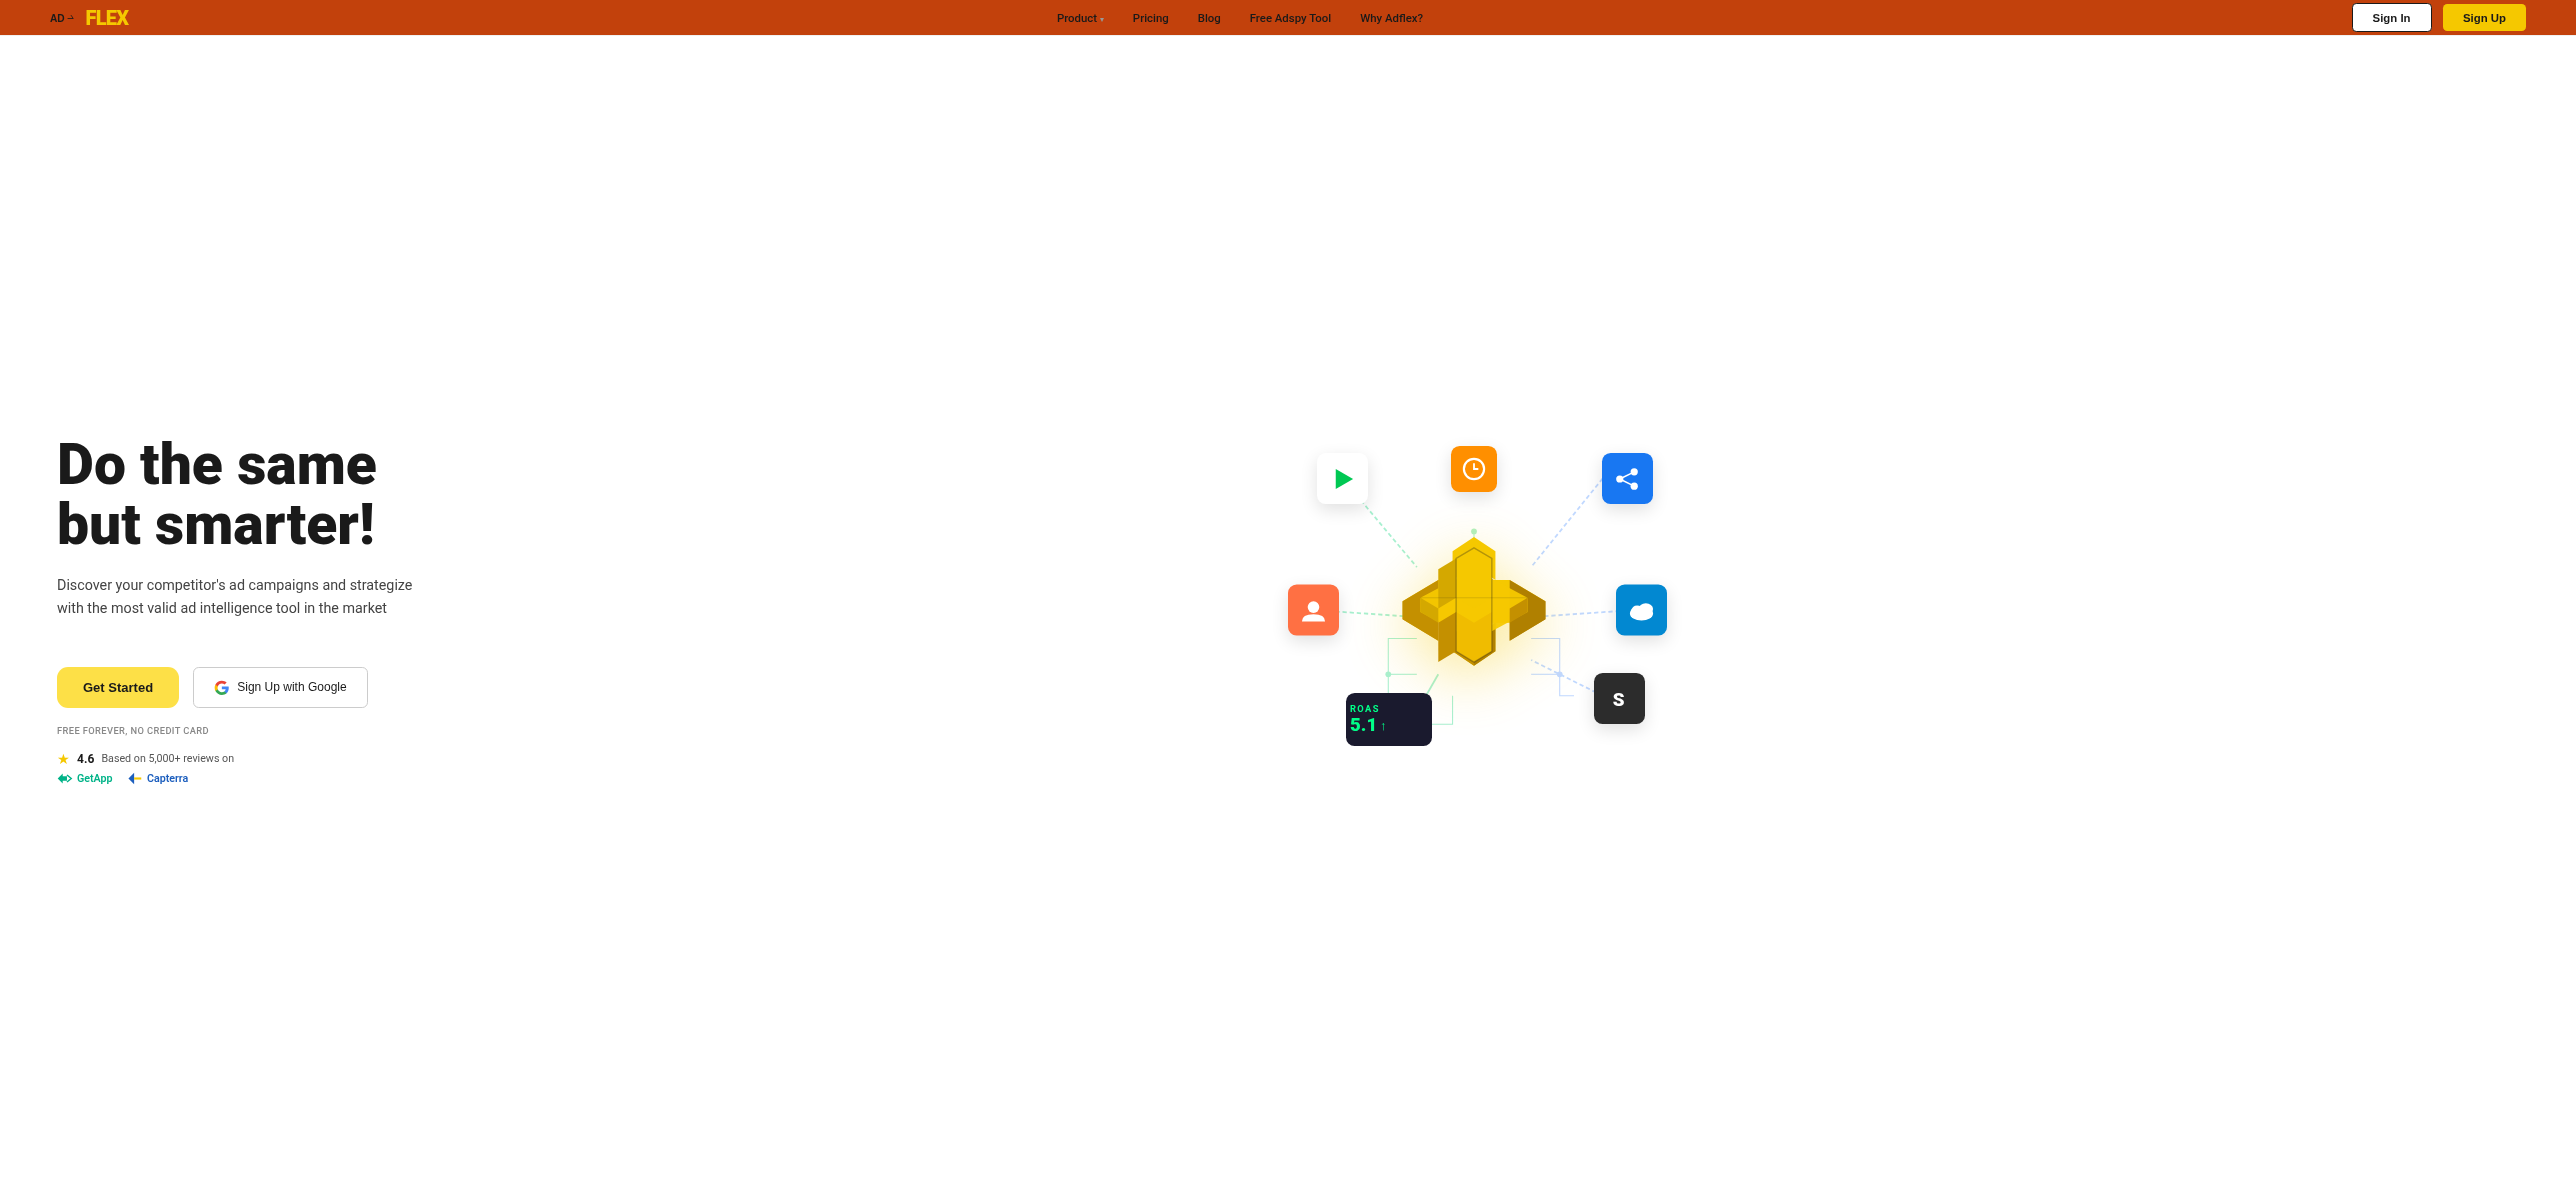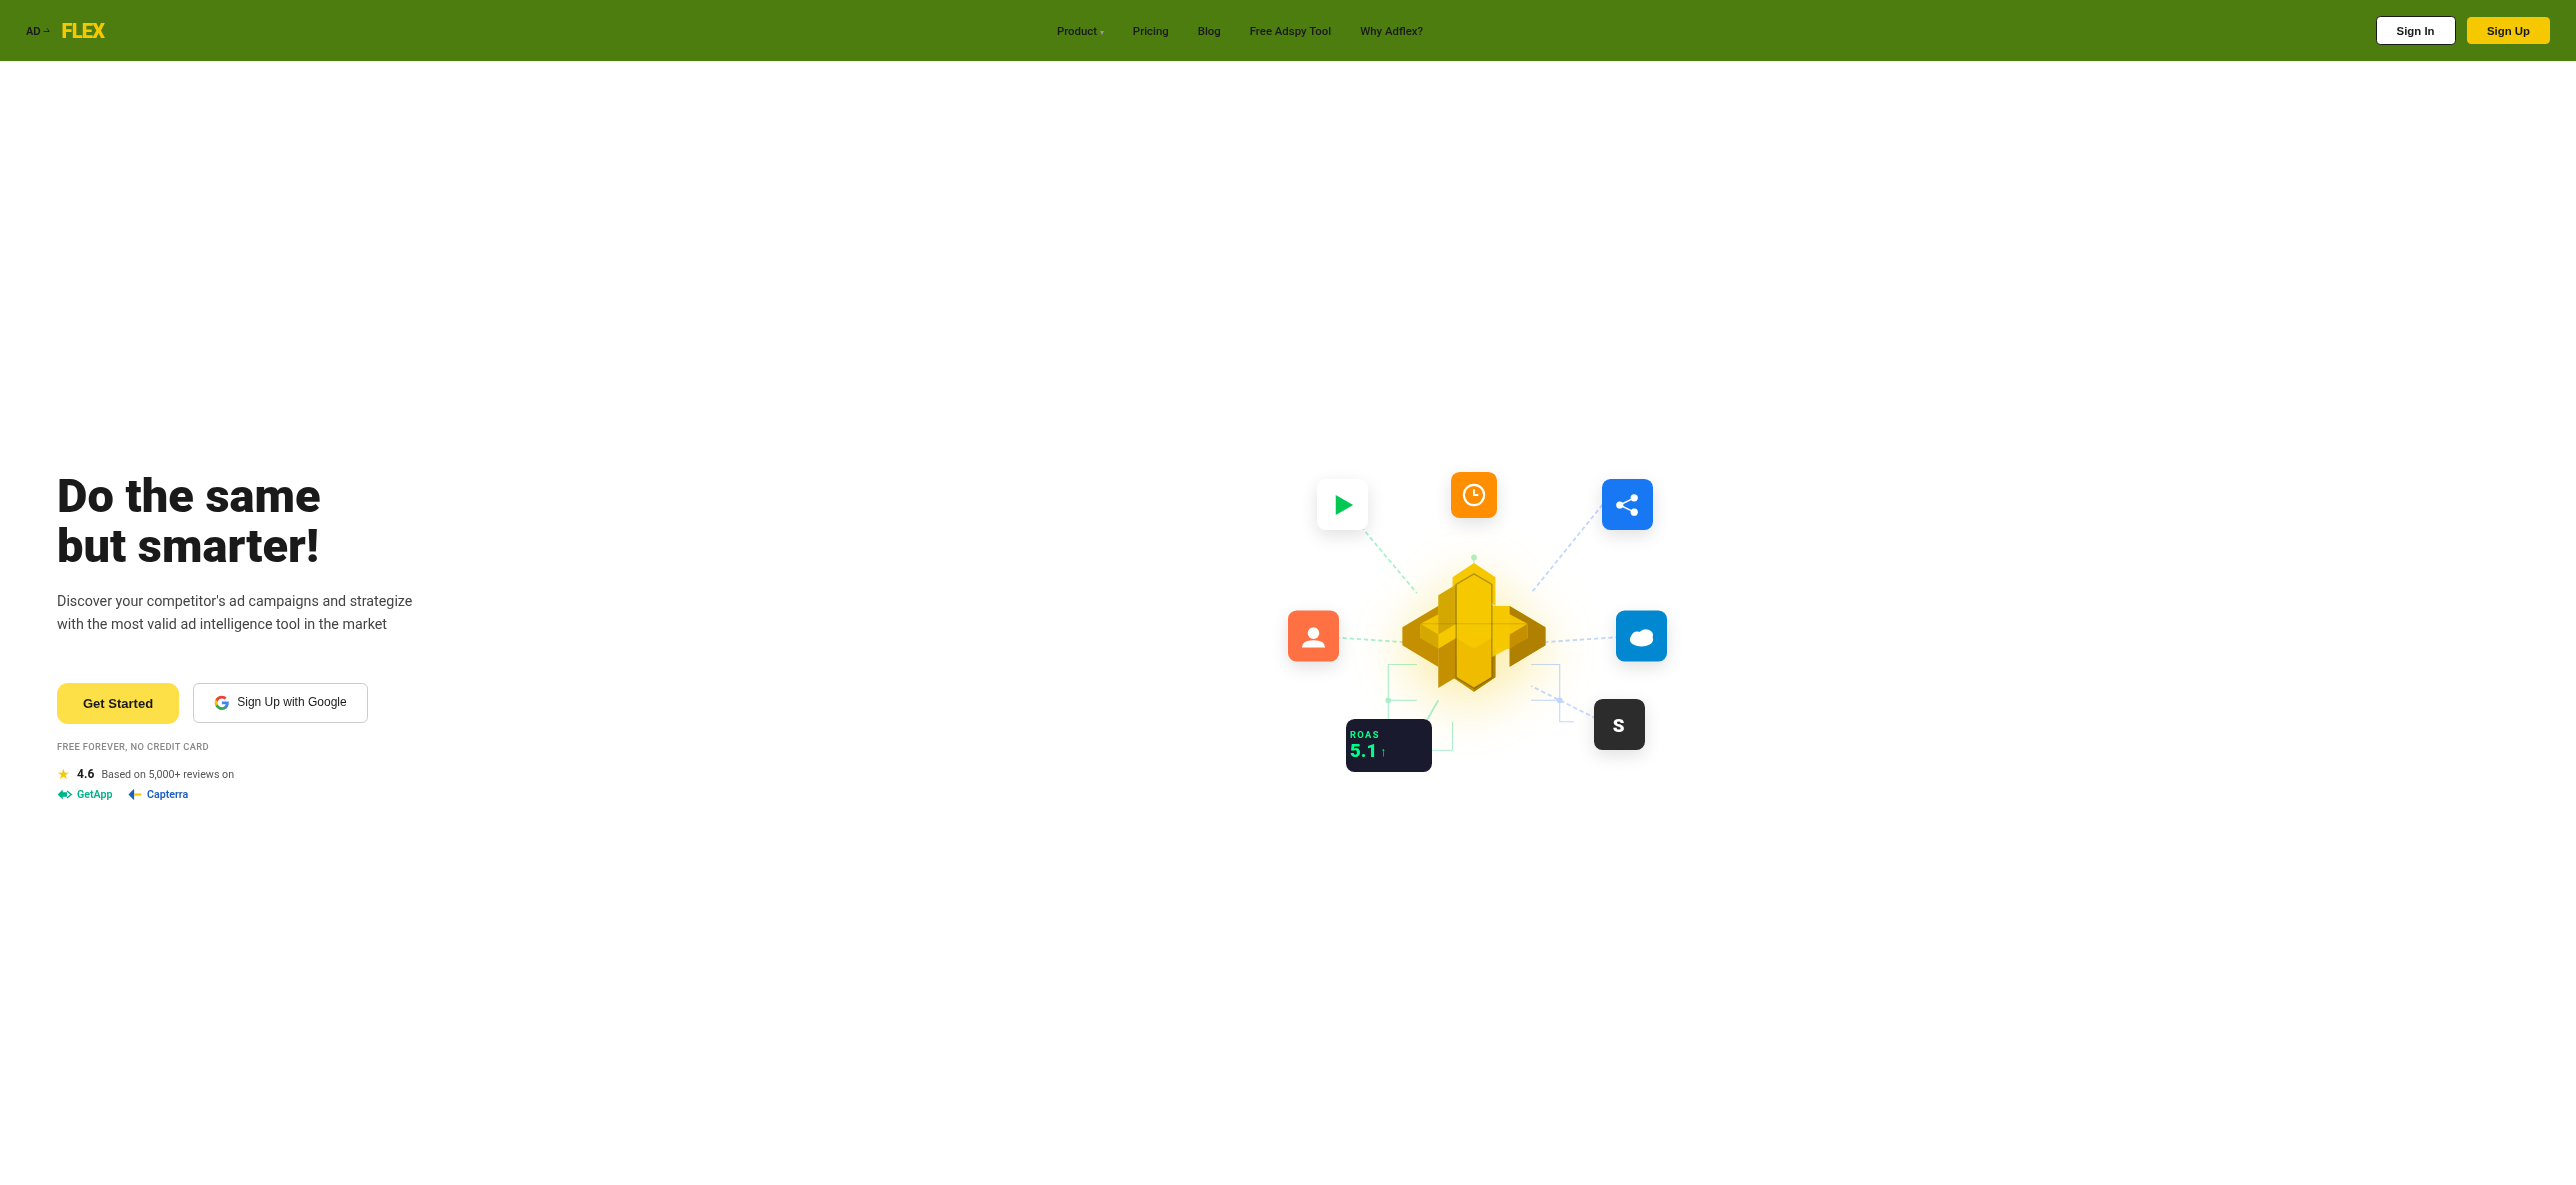--- a/index.html
+++ b/index.html
@@ -8,26 +8,26 @@
       background: #ffffff;
       min-height: 100vh;
       overflow-x: hidden;
     }
 
     
     nav {
       display: flex;
       align-items: center;
       justify-content: space-between;
-      padding: 0 26px;
-      height: 62px;
+      padding: 0 50px;
+      height: 36px;
       border-bottom: 0.7px solid #f0f0f0;
       position: sticky;
       top: 0;
-      background: #4d7c0f;
+      background: #c2410c;
       z-index: 100;
     }
 
     .nav-logo {
       display: flex;
       align-items: center;
       font-size: 20px;
       font-weight: 800;
       letter-spacing: -0.7px;
       color: #1a1a1a;
@@ -88,21 +88,21 @@
       position: relative;
       overflow: hidden;
     }
 
     .hero-content {
       max-width: 415px;
       flex-shrink: 0;
     }
 
     .hero-title {
-      font-size: 47px;
+      font-size: 57px;
       font-weight: 900;
       line-height: 1.05;
       color: #1a1a1a;
       margin-bottom: 20px;
     }
 
     .hero-subtitle {
       font-size: 14.3px;
       color: #444;
       line-height: 1.6;

